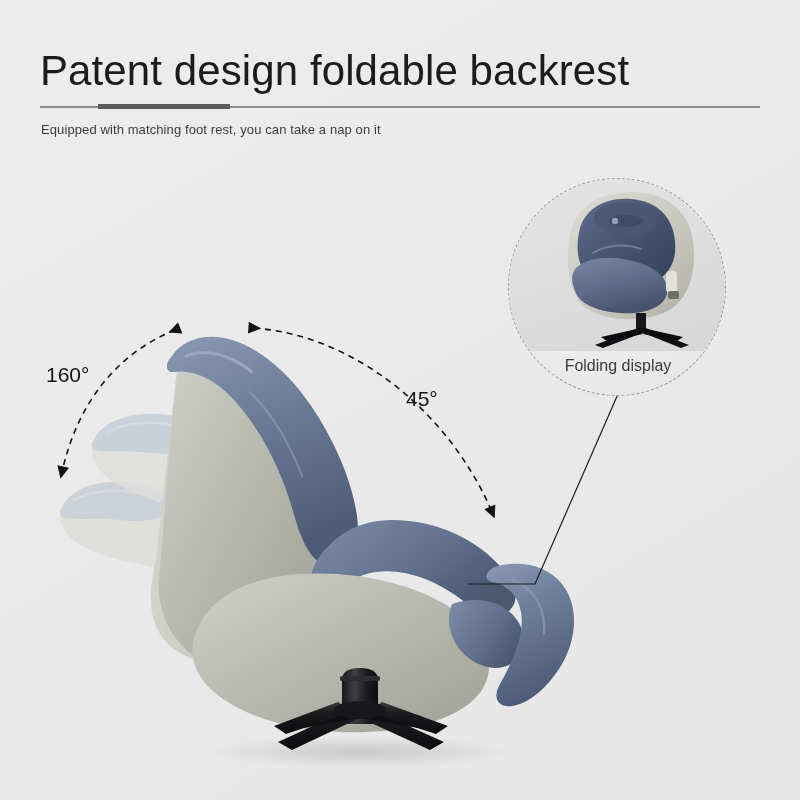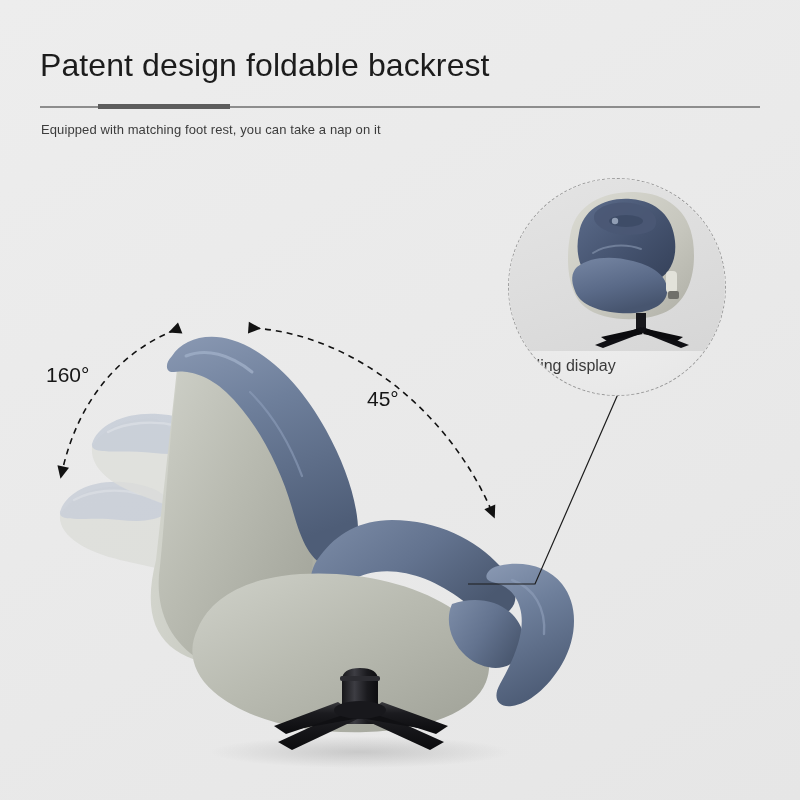--- a/index.html
+++ b/index.html
@@ -12,21 +12,21 @@
   #page {
     position: relative;
     width: 800px; height: 800px;
     background: linear-gradient(150deg, #ededed 0%, #eaeaea 45%, #e6e6e6 100%);
   }
 
   
   #header { position: absolute; left: 0; top: 0; width: 800px; }
   #title {
     position: absolute; left: 40px; top: 47px;
-    font-size: 32px; font-weight: 400; color: #1c1c1c;
+    font-size: 42px; font-weight: 400; color: #1c1c1c;
     letter-spacing: .1px; white-space: nowrap;
   }
   #rule-wrap { position: absolute; left: 40px; top: 104px; width: 720px; height: 6px; }
   #rule-thin {
     position: absolute; left: 0; top: 2px; width: 720px; height: 1.5px;
     background: #8d8d8d;
   }
   #rule-thick {
     position: absolute; left: 58px; top: 0px; width: 132px; height: 5px;
     background: #5c5c5c;
@@ -40,37 +40,37 @@
   
   #stage { position: absolute; left: 0; top: 0; width: 800px; height: 632px; }
   #art { position: absolute; left: 0; top: 0; }
 
   
   .angle-label {
     position: absolute; color: #161616; font-size: 21px;
     font-family: "Liberation Sans", sans-serif; white-space: nowrap;
   }
   #angle-160 { left: 46px; top: 363px; }
-  #angle-45  { left: 367px; top: 387px; }
+  #angle-45  { left: 406px; top: 387px; }
 
   
   #inset {
     position: absolute; left: 508px; top: 178px;
     width: 218px; height: 218px; border-radius: 50%;
     border: 1px dashed #9a9a9a;
     overflow: hidden;
     background: radial-gradient(circle at 42% 38%, #f2f2f2 0%, #e9e9e9 70%, #e3e3e3 100%);
   }
   #inset-photo {
     position: absolute; left: 0; top: 0; width: 218px; height: 172px;
     background: linear-gradient(160deg, #e4e4e4 0%, #dcdcdc 60%, #d6d6d6 100%);
   }
   #inset-caption {
     position: absolute; left: 0; top: 178px; width: 218px;
-    text-align: left; font-size: 16px; color: #3a3a3a;
+    text-align: center; font-size: 16px; color: #3a3a3a;
   }
 </style>
 </head>
 <body>
 
 <div id="page">
 
   <div id="header">
     <div id="title">Patent design foldable backrest</div>
     <div id="rule-wrap">

